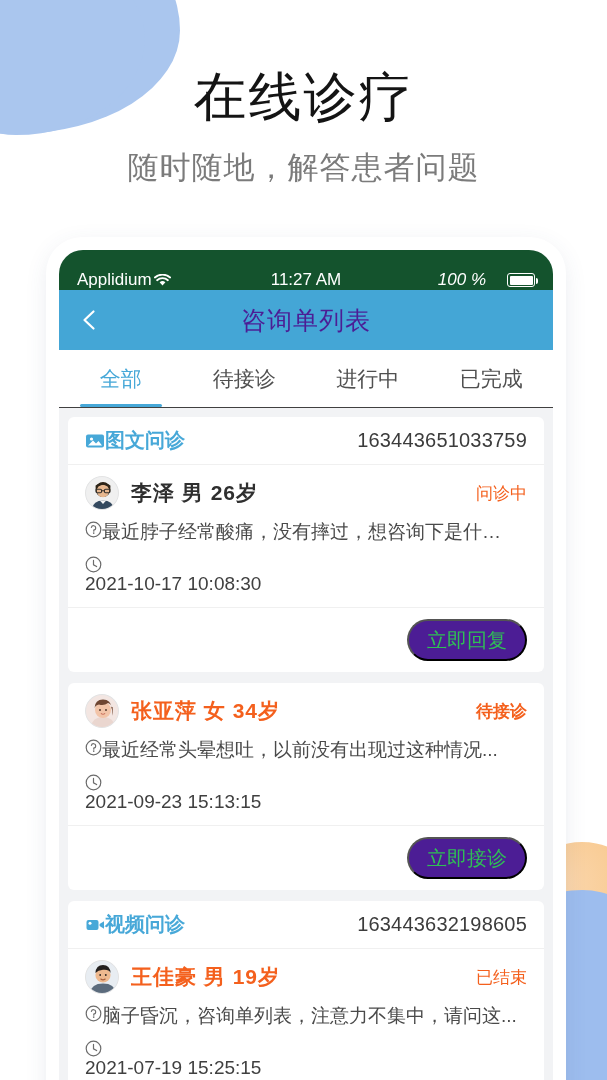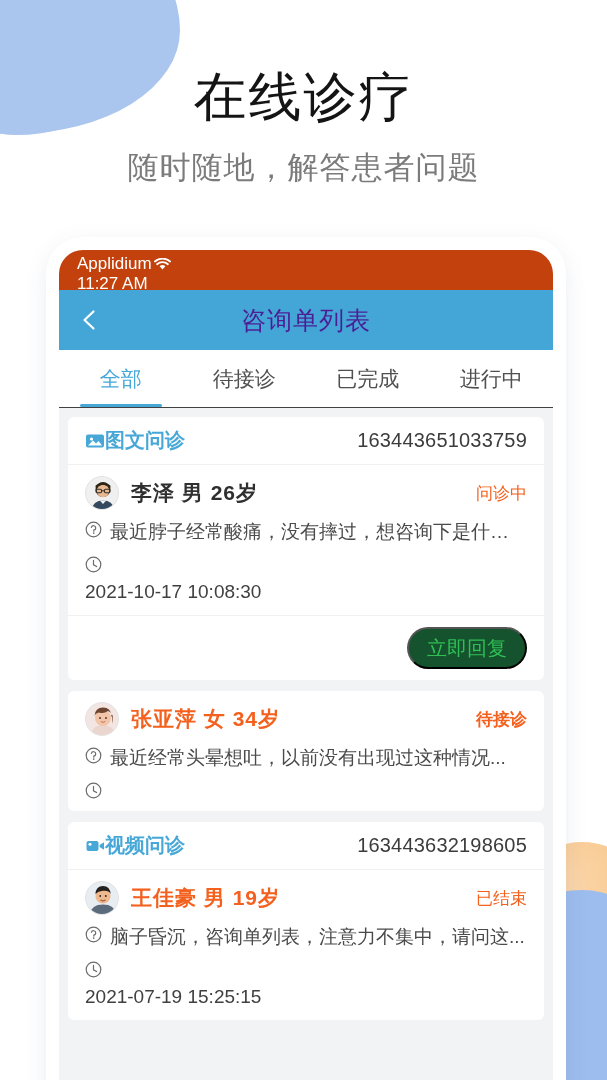--- a/index.html
+++ b/index.html
@@ -69,24 +69,24 @@
   }
   .screen {
     position: absolute; inset: 7px 7px 0 7px;
     background: #f2f3f5;
     border-radius: 24px 24px 0 0;
     overflow: hidden;
   }
 
   
   .statusbar {
-    height: 40px; background: #c2410c;
-    display: flex; align-items: flex-start;
+    height: 40px; background: #14532d;
+    display: flex; align-items: flex-end;
     padding: 4px 18px 0 18px;
-    color: #ffffff; font-size: 17px; flex-direction: column;
+    color: #ffffff; font-size: 17px;
   }
   .sb-left { display: flex; align-items: center; gap: 2px; flex: 1; }
   .sb-center { flex: 0 0 auto; font-weight: 500; }
   .sb-right { flex: 1; display: flex; align-items: center; justify-content: flex-end; gap: 21px; font-style: italic; }
   .wifi-icon { display: inline-block; width: 17px; height: 13px; position: relative; }
   .batt {
     width: 28px; height: 14px; border: 1.6px solid #ffffff;
     border-radius: 3px; position: relative; padding: 1.5px;
   }
   .batt::after {
@@ -151,34 +151,34 @@
     width: 34px; height: 34px; border-radius: 50%;
     overflow: hidden; flex: 0 0 34px;
     border: 1px solid #e3e3e3; background: #dfe4ea;
   }
   .pname { font-size: 21px; font-weight: bold; color: #2f2f2f; letter-spacing: 1px; }
   .pname.alt { color: #f4601d; }
   .pstatus { margin-left: auto; font-size: 17px; color: #f4601d; }
   .pstatus.bold { font-weight: bold; }
 
   .row {
-    display: flex; align-items: flex-start; gap: 8px;
+    display: flex; align-items: flex-start; gap: 0;
     margin-top: 9px; font-size: 19px; color: #4a4a4a;
   }
   .row .glyph { flex: 0 0 17px; margin-top: 2px; }
   .row .txt { white-space: nowrap; overflow: hidden; text-overflow: clip; }
   .row.time { color: #404040; flex-direction: column; }
 
   .card-foot {
     border-top: 1px solid #f0f0f0;
     height: 65px; display: flex; align-items: center; justify-content: flex-end;
     padding: 0 17px;
   }
   .pill {
-    background: #14532d; color: #2fbf55; border-radius: 22px;
+    background: #4c1d95; color: #2fbf55; border-radius: 22px;
     font-size: 20px; padding: 9px 18px; line-height: 1;
   }
 
   svg { display: block; }
 </style>
 </head>
 <body>
 
 <div class="bg">
   <div class="blob-tl"></div>
@@ -226,24 +226,24 @@
     </div>
 
     <div class="tabs">
       <div class="tab active">
           <span>全部</span>
         </div>
       <div class="tab">
           <span>待接诊</span>
         </div>
       <div class="tab">
+          <span>进行中</span>
+        </div>
+      <div class="tab">
           <span>已完成</span>
-        </div>
-      <div class="tab">
-          <span>进行中</span>
         </div>
     </div>
 
     <div class="list">
 
       <div class="card">
         <div class="card-head">
           <div class="card-type">
             <span>
               <svg viewBox="0 0 20 20" width="20" height="20">
@@ -327,21 +327,25 @@
             </span>
             <span class="txt">最近经常头晕想吐，以前没有出现过这种情况...</span>
           </div>
           <div class="row time">
             <span class="glyph">
               <svg viewBox="0 0 17 17" width="17" height="17">
                 <circle cx="8.5" cy="8.5" r="7.3" fill="none" stroke="#6c6c6c" stroke-width="1.2"></circle>
                 <path d="M8.5 4.4 V8.8 L11.6 10.6" fill="none" stroke="#6c6c6c" stroke-width="1.2" stroke-linecap="round"></path>
               </svg>
             </span>
-          </div>
+            <span class="txt">2021-09-23 15:13:15</span>
+          </div>
+        </div>
+        <div class="card-foot">
+          <button class="pill">立即接诊</button>
         </div>
       </div>
 
       <div class="card">
         <div class="card-head">
           <div class="card-type">
             <span>
               <svg viewBox="0 0 20 20" width="20" height="20">
                 <rect x="1.5" y="5" width="12" height="10" rx="2" fill="#47a8d8"></rect>
                 <circle cx="5" cy="8.3" r="1.5" fill="#fff"></circle>

